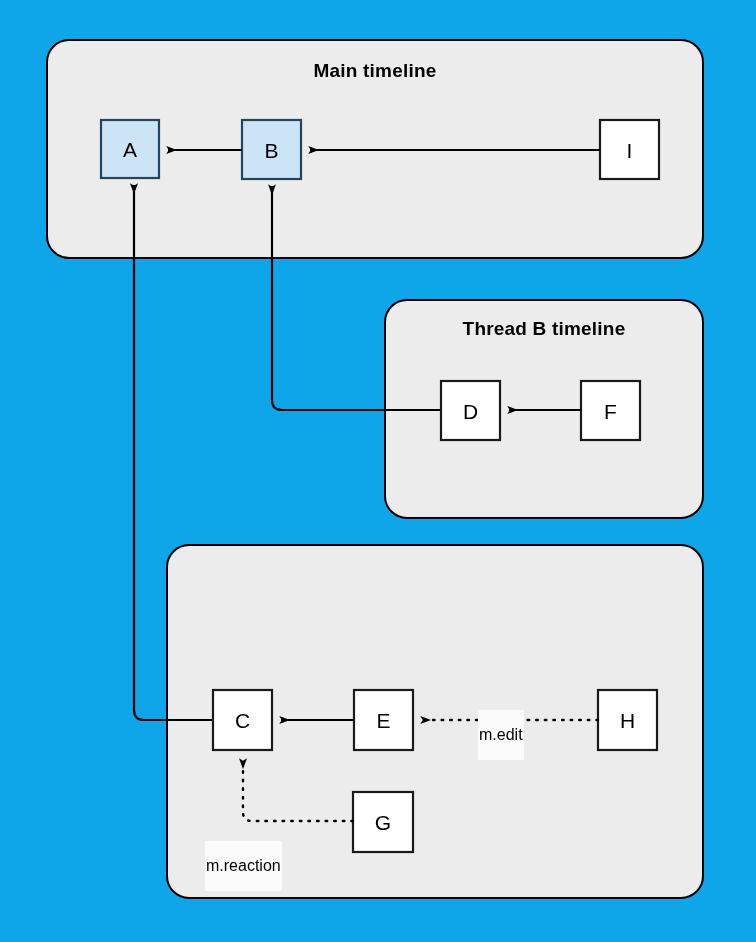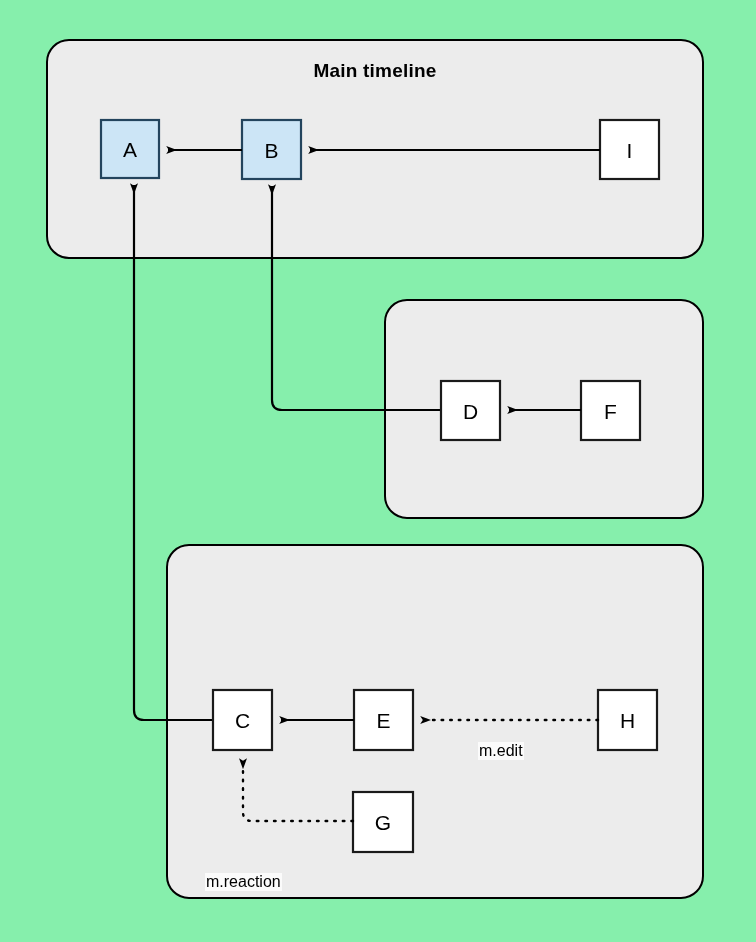--- a/index.html
+++ b/index.html
@@ -7,21 +7,21 @@
     padding: 0;
     background: #ffffff;
   }
   body {
     font-family: "Liberation Sans", sans-serif;
   }
   #canvas {
     position: relative;
     width: 756px;
     height: 942px;
-    background: #86efac;
+    background: #0ea5e9;
     overflow: hidden;
   }
   #canvas svg.layer {
     position: absolute;
     top: 0;
     left: 0;
     width: 756px;
     height: 942px;
   }
   .group-title {
@@ -40,23 +40,22 @@
     text-align: center;
     white-space: nowrap;
     line-height: 1;
   }
   .edge-label {
     position: absolute;
     font-size: 16px;
     color: #000000;
     background: #fbfbfb;
     white-space: nowrap;
-    padding: 0 1px;
+    padding: 16px 1px;
     line-height: 1.15;
-    margin-top: 32px;
   }
 </style>
 </head>
 <body>
 
 <div id="canvas">
 
   <svg class="layer" viewBox="0 0 756 942">
     <defs>
       <marker id="arrow" markerWidth="12" markerHeight="12" refX="9.2" refY="4" orient="auto" markerUnits="userSpaceOnUse">
@@ -129,20 +128,21 @@
 
     <g>
       <path d="M 598 720 L 422 720" fill="none" stroke="#000000" stroke-width="2.4" stroke-dasharray="1.6 7" stroke-linecap="round" marker-end="url(#arrowdot)"></path>
     </g>
     <g>
       <path d="M 353 821 L 252 821 Q 243 821 243 812 L 243 760" fill="none" stroke="#000000" stroke-width="2.4" stroke-dasharray="1.6 7" stroke-linecap="round" marker-end="url(#arrowdot)"></path>
     </g>
   </svg>
 
   <div class="group-title" style="left:47px; top:60px; width:656px;">Main timeline</div>
+  <div class="group-title" style="left:385px; top:318px; width:318px;">Thread B timeline</div>
 
   <div class="node-label" style="left:101px; top:139px; width:58px;">A</div>
   <div class="node-label" style="left:242px; top:140px; width:59px;">B</div>
   <div class="node-label" style="left:600px; top:140px; width:59px;">I</div>
   <div class="node-label" style="left:441px; top:401px; width:59px;">D</div>
   <div class="node-label" style="left:581px; top:401px; width:59px;">F</div>
   <div class="node-label" style="left:213px; top:710px; width:59px;">C</div>
   <div class="node-label" style="left:354px; top:710px; width:59px;">E</div>
   <div class="node-label" style="left:598px; top:710px; width:59px;">H</div>
   <div class="node-label" style="left:353px; top:812px; width:60px;">G</div>

